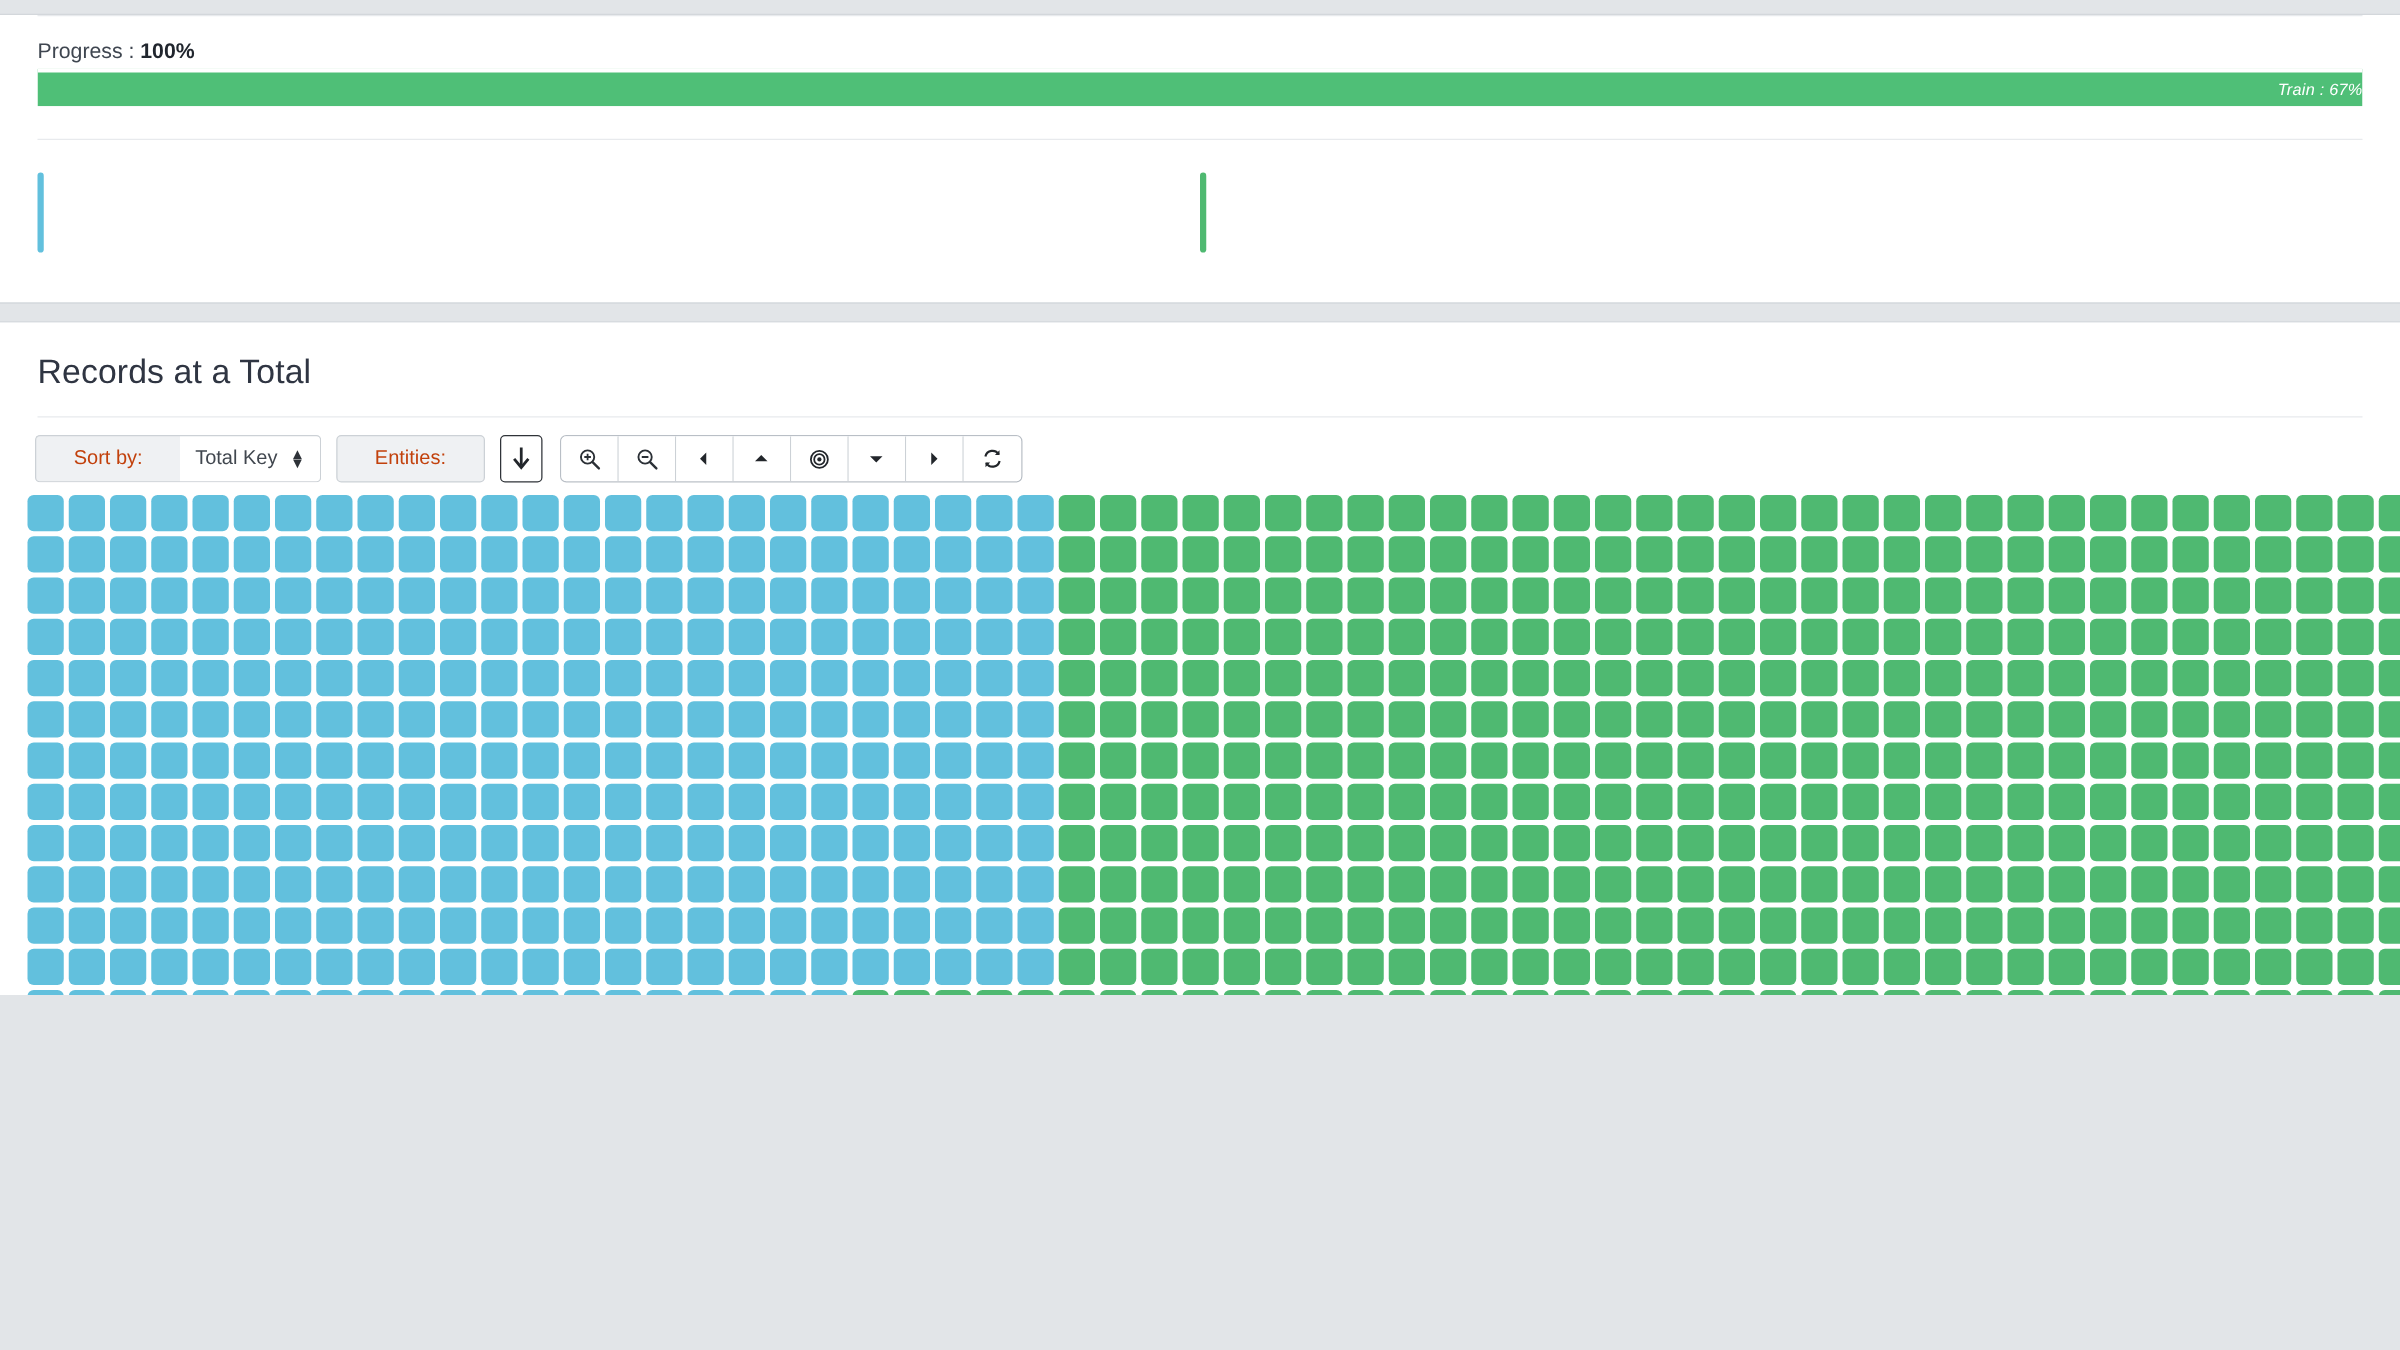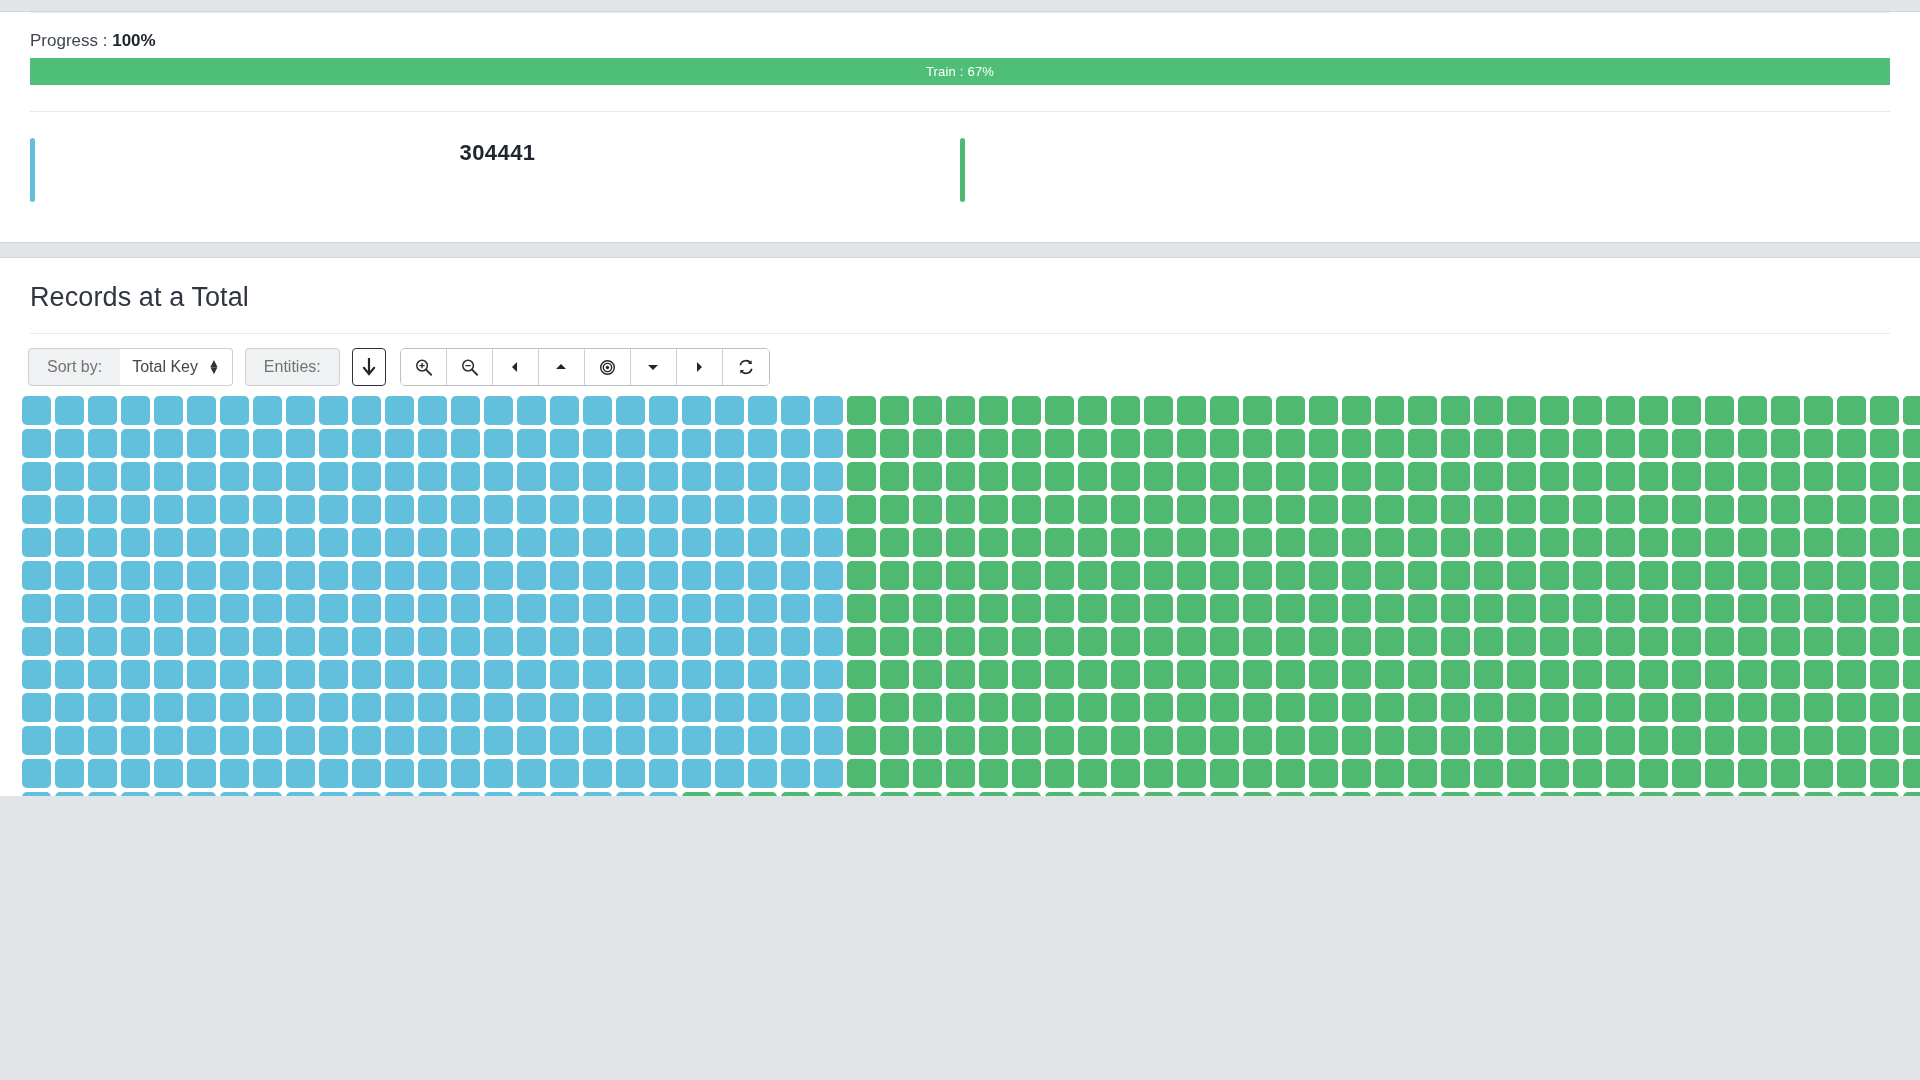--- a/index.html
+++ b/index.html
@@ -67,24 +67,25 @@
     overflow: hidden;
     position: relative;
   }
   .progress-bar {
     height: 100%;
     background: #4fbf77;
     border-top: 3px solid #ffffff;
     box-sizing: border-box;
     display: flex;
     align-items: center;
-    justify-content: center;
+    justify-content: flex-end;
     color: #ffffff;
     font-size: 13px;
     letter-spacing: 0.2px;
+    font-style: italic;
   }
 
   
   .stats-divider {
     height: 1px;
     background: #e8eaed;
     margin: 26px 30px 0 30px;
   }
   .stats-row {
     display: flex;
@@ -138,23 +139,23 @@
     display: flex;
     align-items: stretch;
     height: 38px;
     margin-right: 12px;
   }
   .ig-text {
     background: #eff1f3;
     border: 1px solid #ccd1d6;
     display: flex;
     align-items: center;
-    padding: 0 18px;
+    padding: 0 30px;
     font-size: 16px;
-    color: #737373;
+    color: #c2410c;
     box-sizing: border-box;
     text-align: right;
   }
   .ig-text.left { border-radius: 4px 0 0 4px; }
   .ig-text.mid-left { border-radius: 4px 0 0 4px; border-right: none; }
   .ig-select {
     background: #ffffff;
     border: 1px solid #ccd1d6;
     border-left: none;
     border-radius: 0 4px 4px 0;
@@ -256,21 +257,20 @@
         </div>
       </div>
     </div>
 
     <div class="stats-divider"></div>
 
     <div class="stats-row">
       <div class="stat">
         <div class="stat-accent" id="accent0" style="background: rgb(98, 192, 221);"></div>
         <div class="stat-body">
-          <div class="stat-value">304441</div>
         </div>
       </div>
       <div class="stat">
         <div class="stat-accent" id="accent1" style="background: rgb(79, 185, 113);"></div>
         <div class="stat-body">
         </div>
       </div>
     </div>
   </div>
 

